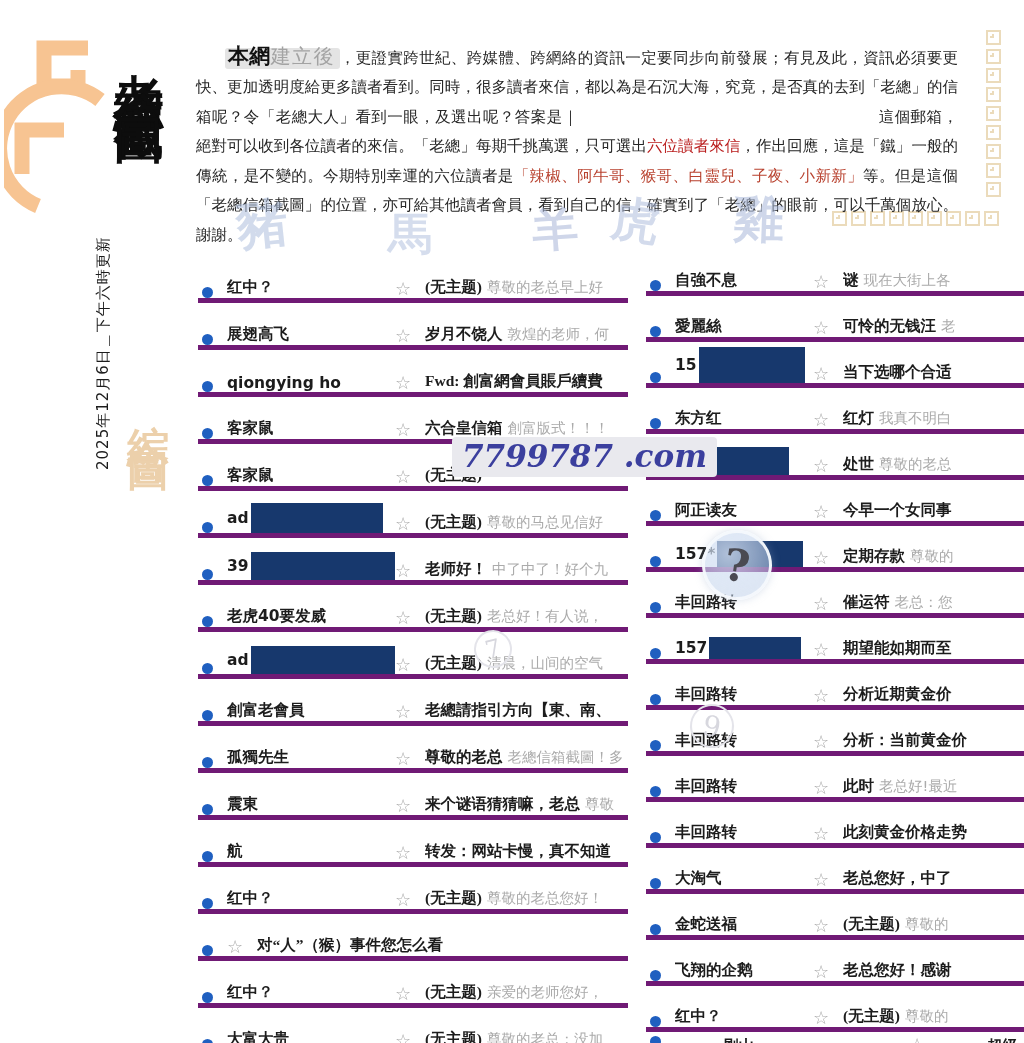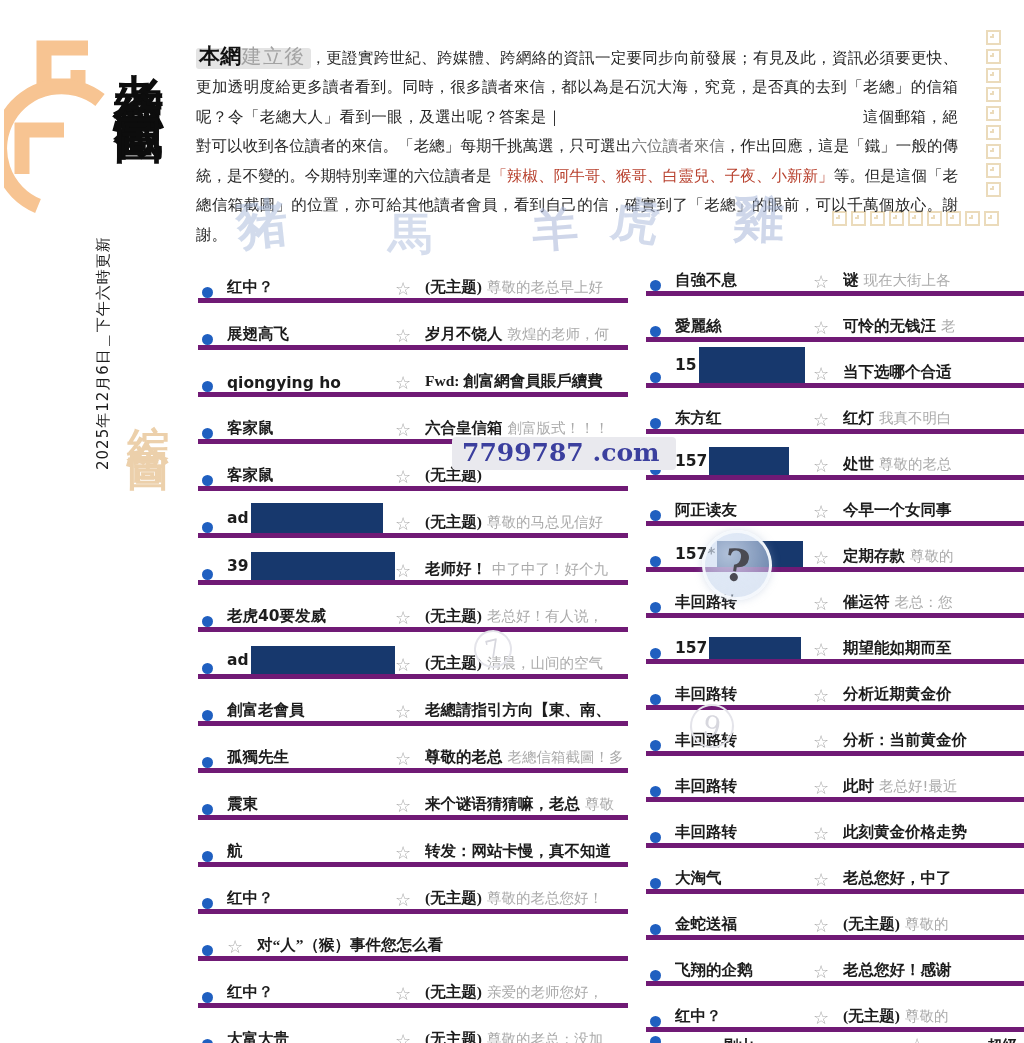--- a/index.html
+++ b/index.html
@@ -13,24 +13,24 @@
         font-weight:bold;font-size:50px;letter-spacing:9px;color:#0d0d0d;line-height:1;}
   .subtitle-vertical{position:absolute;left:127px;top:392px;height:190px;
         writing-mode:vertical-rl;font-family:"DejaVu Serif","Liberation Serif",serif;
         font-weight:bold;font-size:42px;letter-spacing:14px;color:#ecd0ab;line-height:1;}
   .update-note{position:absolute;left:94px;top:470px;transform:rotate(-90deg);
         transform-origin:0 0;white-space:nowrap;font-size:15px;color:#1c1c1c;letter-spacing:1px;}
 
   
   .intro{position:absolute;left:196px;top:26px;width:762px;font-size:15.5px;
         line-height:29.5px;text-align:justify;color:#262626;}
-  .lead-hl{background:#e4e4e4;border-radius:3px;padding:1px 5px 2px 3px;white-space:nowrap;}
+  .lead-hl{background:#e4e4e4;border-radius:3px;padding:1px 5px 2px 3px;white-space:nowrap;margin-left:29px;}
   .lead-bold{font-size:21px;font-weight:bold;color:#111;}
   .lead-light{font-size:20px;color:#a3a3a3;letter-spacing:1px;}
-  .pink{color:#737373;}
+  .pink{color:#b91c1c;}
   .red{color:#b8412e;}
   .gap-redacted{display:inline-block;width:300px;height:14px;}
 
   
   .meander-v{position:absolute;left:986px;top:30px;display:flex;flex-direction:column;gap:4px;}
   .meander-h{position:absolute;left:832px;top:211px;display:flex;flex-direction:row;gap:4px;}
   .mcell{width:15px;height:15px;border:2px solid #e7d3ab;box-sizing:border-box;position:relative;opacity:.8;}
   .mcell::before{content:"";position:absolute;left:2px;top:2px;right:5px;bottom:5px;
         border-right:2px solid #e7d3ab;border-bottom:2px solid #e7d3ab;}
 
@@ -50,21 +50,21 @@
   .mail-list.left .sender{width:168px;}
   .mail-list.right .sender{width:138px;}
   .redaction{display:none;background:#17386d;margin-left:2px;flex:0 0 auto;}
   .star{flex:0 0 auto;width:30px;color:#a9a9a9;font-size:18px;line-height:1;}
   .subjwrap{flex:1 1 auto;overflow:hidden;white-space:nowrap;}
   .subject{font-weight:bold;font-size:15.5px;color:#1c1c1c;font-family:Liberation Serif, serif;}
   .preview{font-size:14.5px;color:#ababab;}
 
   
   .site-watermark{position:absolute;left:452px;top:437px;z-index:6;background:#e9e9ee;
-        border-radius:4px;padding:1px 16px 3px 10px;font-size:25px;
+        border-radius:4px;padding:1px 10px 3px 10px;font-size:31px;font-style:italic;
         font-weight:bold;color:#3b3f9e;font-family:"DejaVu Serif","Liberation Serif",serif;}
   .question-watermark{position:absolute;left:702px;top:530px;width:64px;height:64px;z-index:6;
         border-radius:50%;display:flex;align-items:center;justify-content:center;
         background:radial-gradient(circle at 35% 35%,rgba(216,228,245,.8),rgba(178,198,228,.45));
         border:3px solid rgba(246,249,253,.95);box-shadow:0 0 8px rgba(150,170,200,.35);
         font-family:"DejaVu Serif","Liberation Serif",serif;font-weight:bold;font-size:44px;
         color:#4a4a52;transform:rotate(8deg);}
   .circled-number{position:absolute;border:2px solid #e4e4ea;border-radius:50%;color:#d7d7de;
         display:flex;align-items:center;justify-content:center;z-index:1;
         font-family:"DejaVu Serif","Liberation Serif",serif;}

